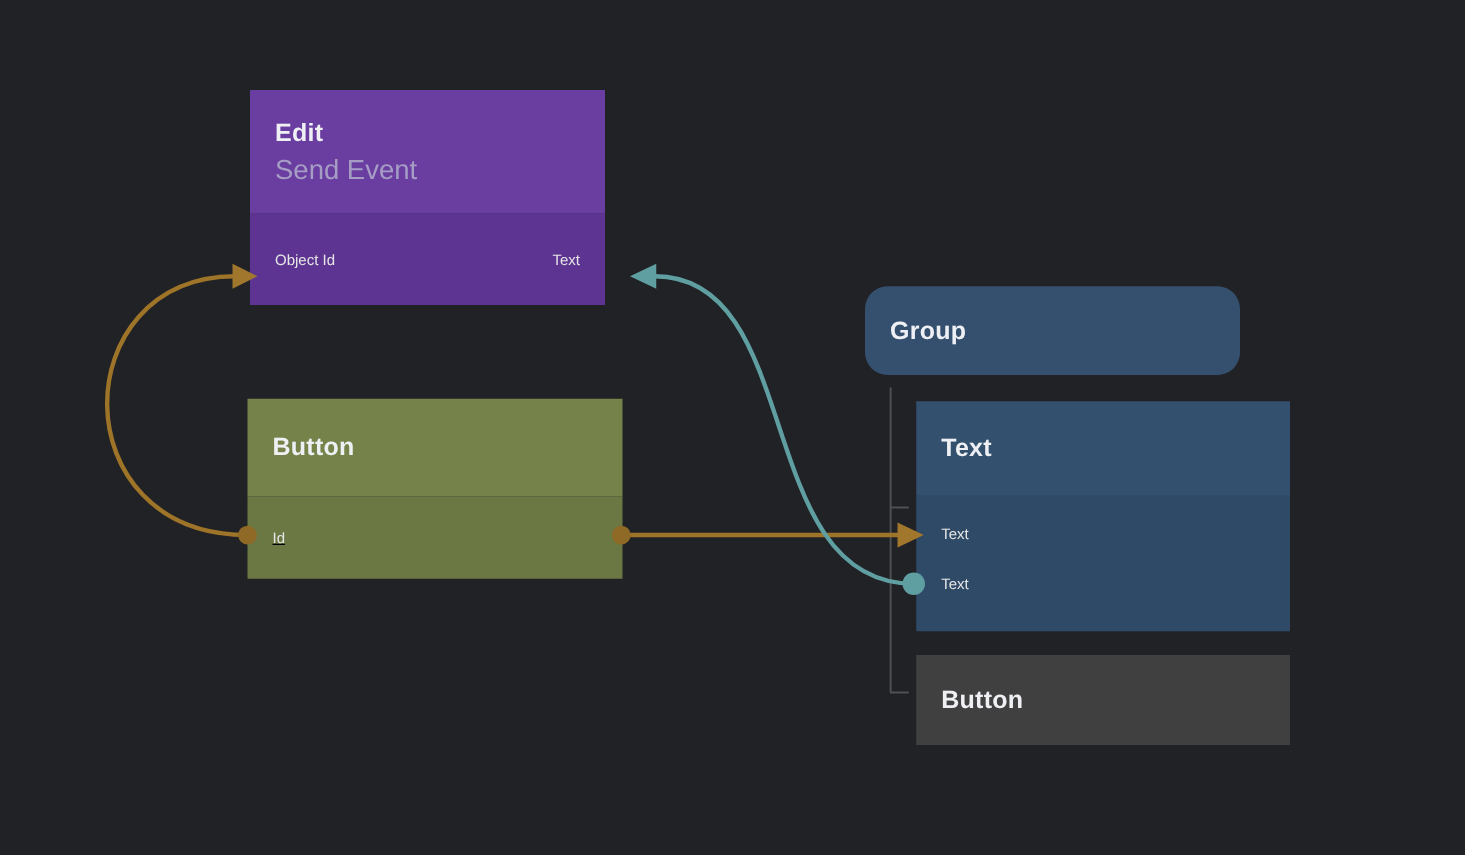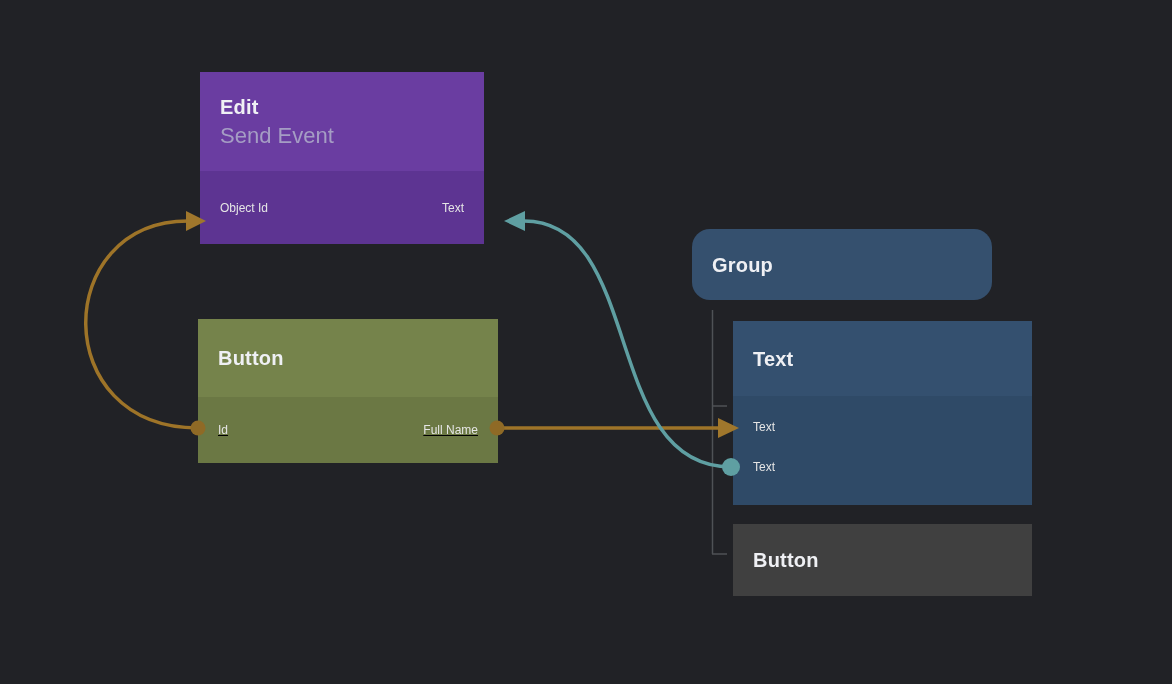--- a/index.html
+++ b/index.html
@@ -58,21 +58,20 @@
     </div>
   </div>
 
   <div class="node" id="object-node">
     <div class="node-header" id="object-header">
       <div class="node-title">Button</div>
     </div>
     <div class="node-ports" id="object-ports">
       <div class="port-row">
         <span class="port-label">Id</span>
-        <span class="port-label">Full Name</span>
       </div>
     </div>
   </div>
 
   <div class="node node-header" id="group-node">
     <div class="node-title">Group</div>
   </div>
 
   <div class="node" id="text-node">
     <div class="node-header" id="text-header">

